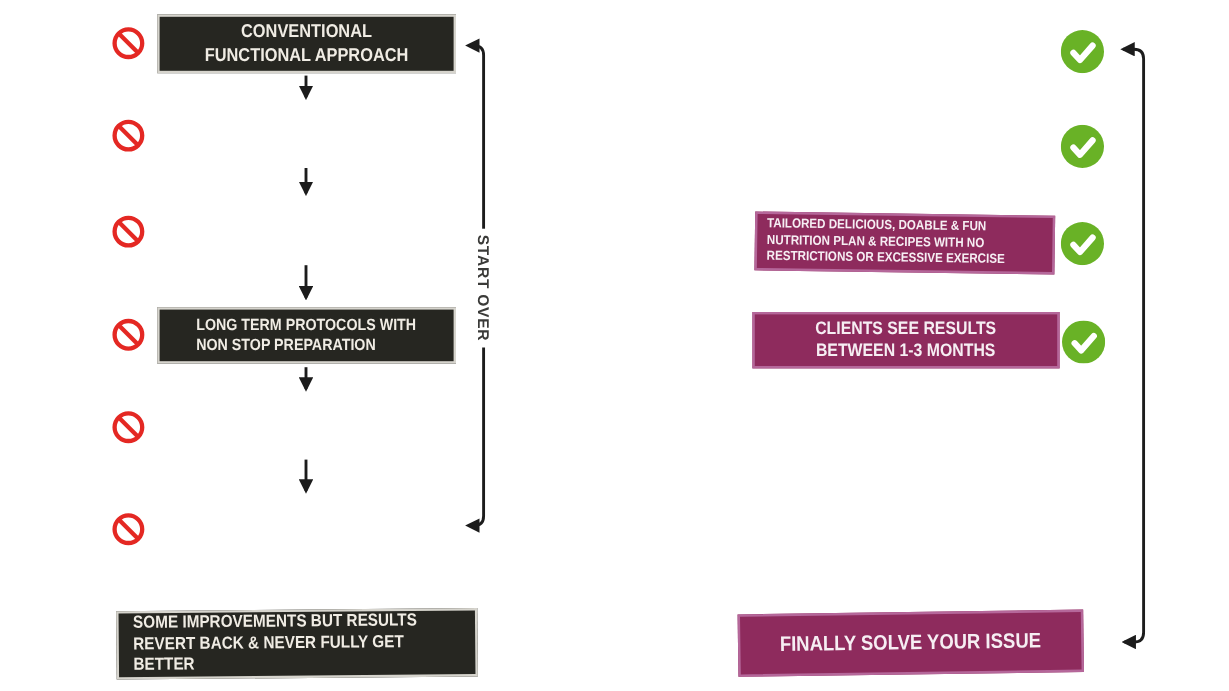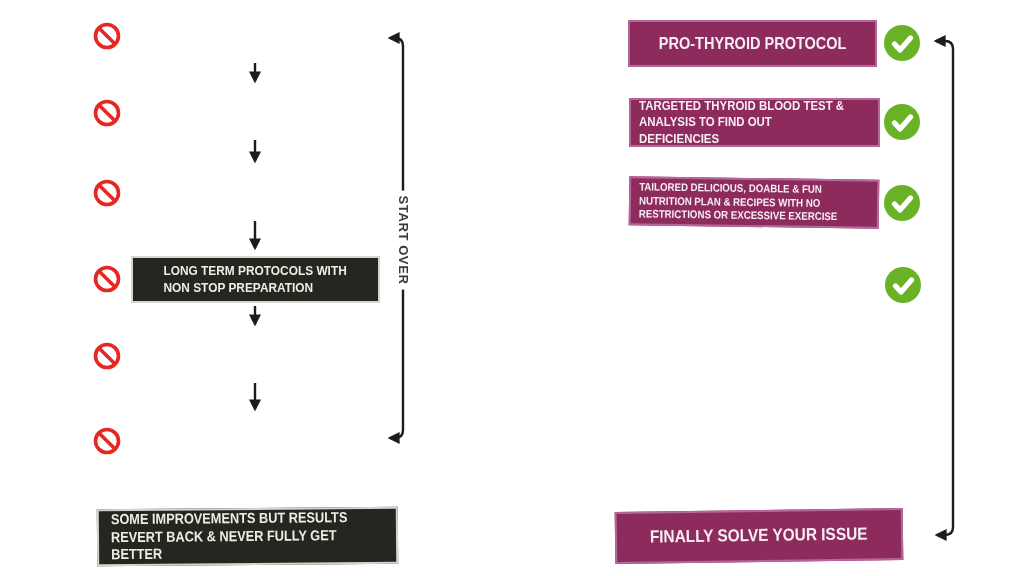--- a/index.html
+++ b/index.html
@@ -93,52 +93,53 @@
     </svg>
   <svg class="no-icon" style="left:92px;top:341px" viewBox="0 0 30 30">
       <circle cx="15" cy="15" r="11.5"></circle>
       <line x1="7.4" y1="7.4" x2="22.6" y2="22.6"></line>
     </svg>
   <svg class="no-icon" style="left:92px;top:426px" viewBox="0 0 30 30">
       <circle cx="15" cy="15" r="11.5"></circle>
       <line x1="7.4" y1="7.4" x2="22.6" y2="22.6"></line>
     </svg>
 
+  <div class="box dbox center" style="left:131px;top:12px;width:249px;height:49px;font-size:15.5px">
+    <span class="txt">CONVENTIONAL
+FUNCTIONAL APPROACH</span>
+  </div>
 
 
 
   <div class="box dbox lc" style="left:131px;top:256px;width:249px;height:47px;font-size:13.5px">
     <span class="txt">LONG TERM PROTOCOLS WITH
 NON STOP PREPARATION</span>
   </div>
 
 
 
   <div class="box dbox left" style="left:97px;top:508px;width:301px;height:57px;font-size:14.5px;padding-left:12px;transform:rotate(-0.5deg)">
     <span class="txt">SOME IMPROVEMENTS BUT RESULTS
 REVERT BACK &amp; NEVER FULLY GET BETTER</span>
   </div>
 
   <div class="loop-label">START OVER</div>
 
-  <div class="box pbox center" style="left:628px;top:20px;width:249px;height:47px;font-size:16.5px">
-    <span class="txt">PRO-THYROID PROTOCOL</span>
-  </div>
 
-  <div class="box pbox left" style="left:629px;top:98px;width:251px;height:49px;font-size:13px">
-    <span class="txt">TARGETED THYROID BLOOD TEST &amp;
-ANALYSIS TO FIND OUT DEFICIENCIES</span>
-  </div>
 
   <div class="box pbox left" style="left:629px;top:178px;width:250px;height:49px;font-size:11px;transform:rotate(0.8deg)">
     <span class="txt">TAILORED DELICIOUS, DOABLE &amp; FUN
 NUTRITION PLAN &amp; RECIPES WITH NO
 RESTRICTIONS OR EXCESSIVE EXERCISE</span>
   </div>
 
+  <div class="box pbox center" style="left:627px;top:260px;width:256px;height:47px;font-size:15px">
+    <span class="txt">CLIENTS SEE RESULTS
+BETWEEN 1-3 MONTHS</span>
+  </div>
 
   <div class="box pbox center" style="left:615px;top:510px;width:288px;height:52px;font-size:17.5px;transform:rotate(-0.8deg)">
     <span class="txt">FINALLY SOLVE YOUR ISSUE</span>
   </div>
 
   <svg class="check" style="left:884px;top:25px" viewBox="0 0 36 36">
       <circle cx="18" cy="18" r="18"></circle>
       <path d="M10.5 19 L16 25 L26.5 13"></path>
     </svg>
   <svg class="check" style="left:884px;top:104px" viewBox="0 0 36 36">

